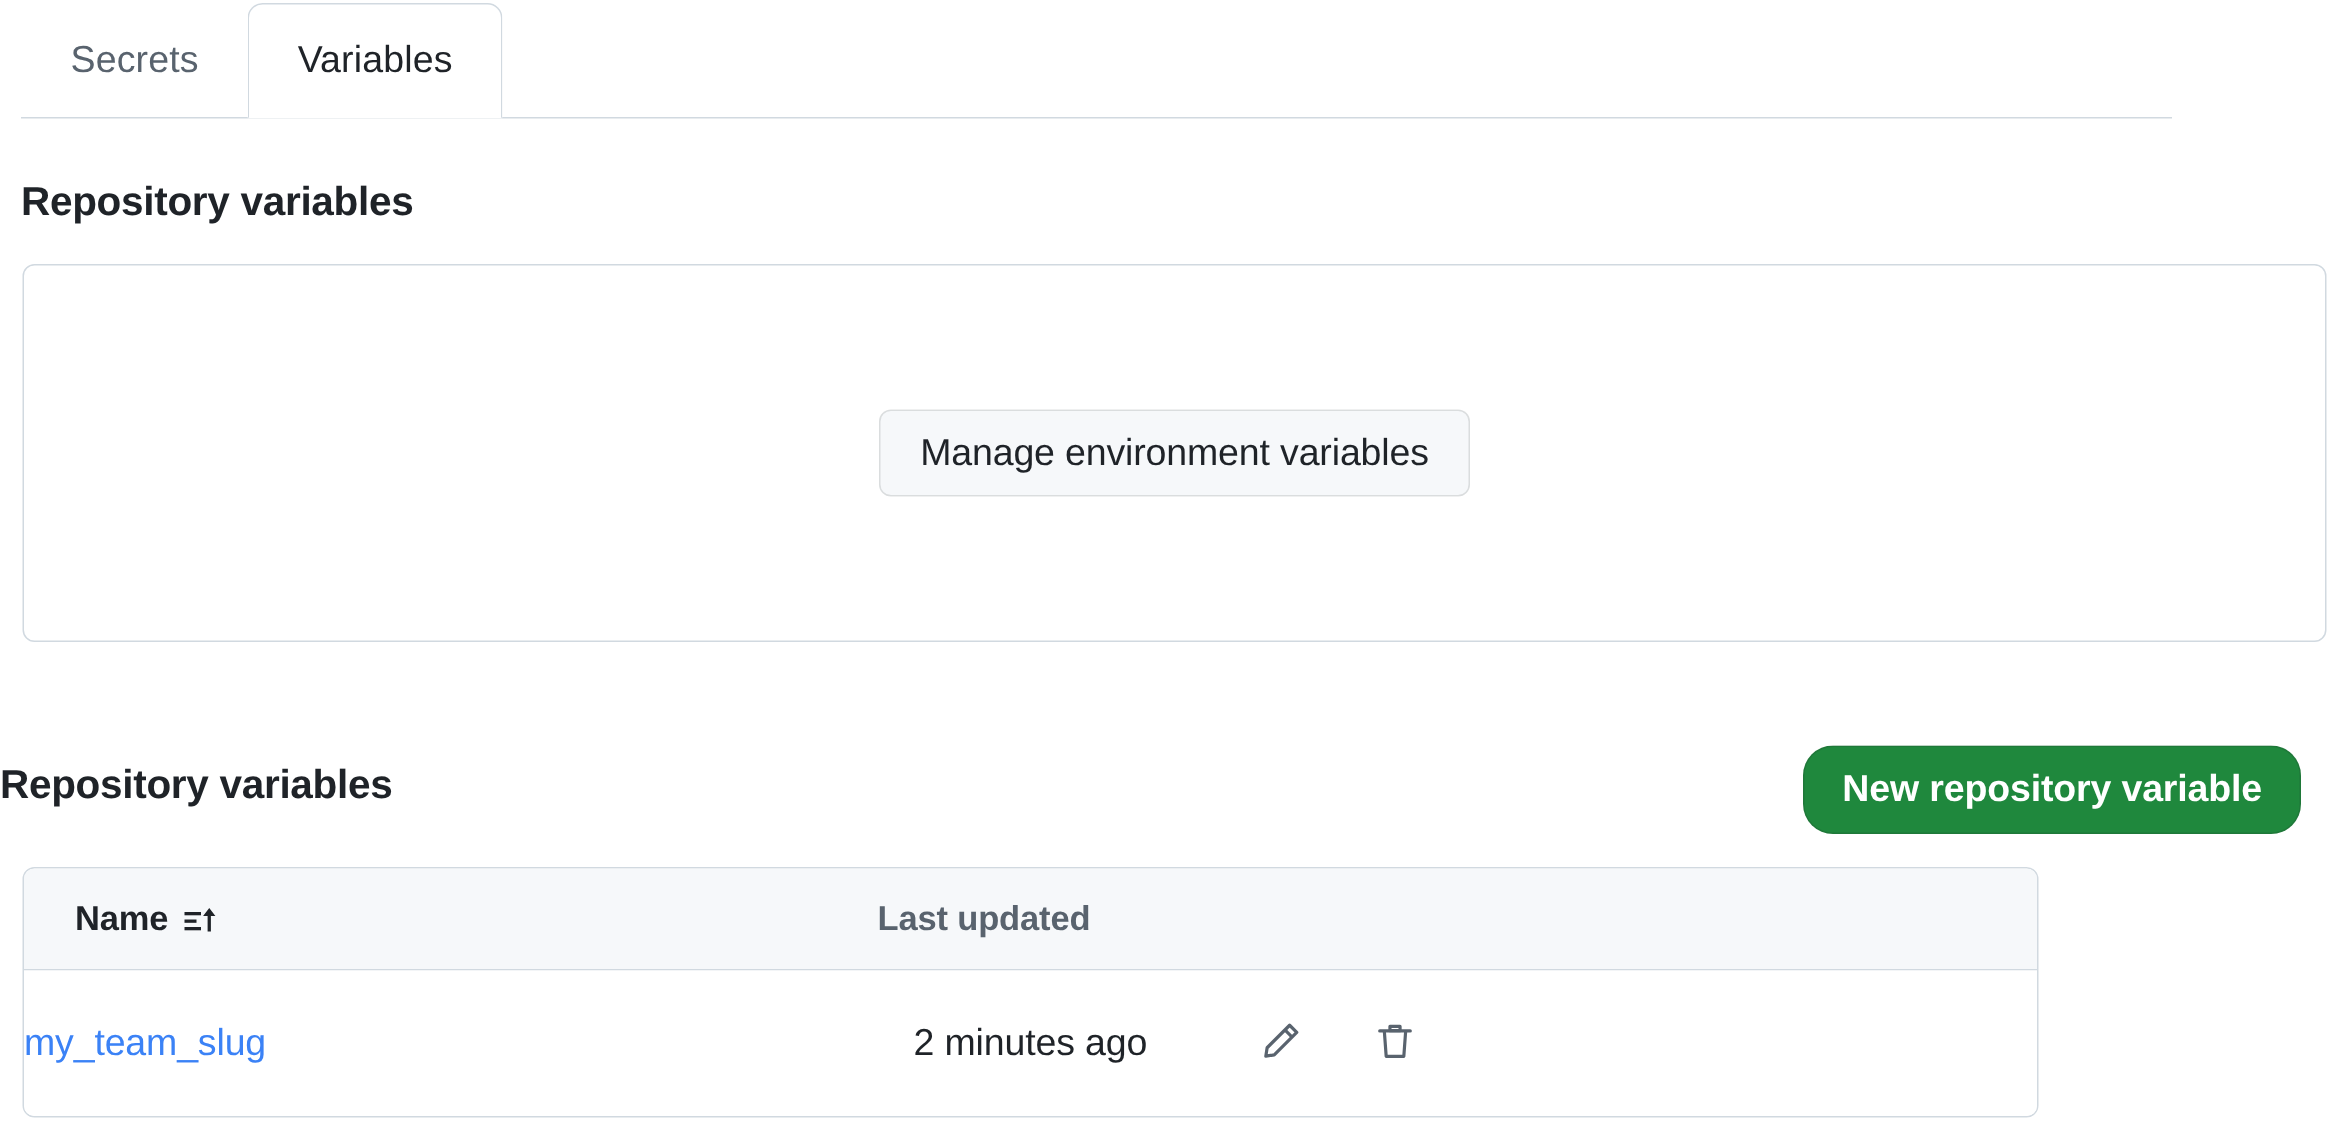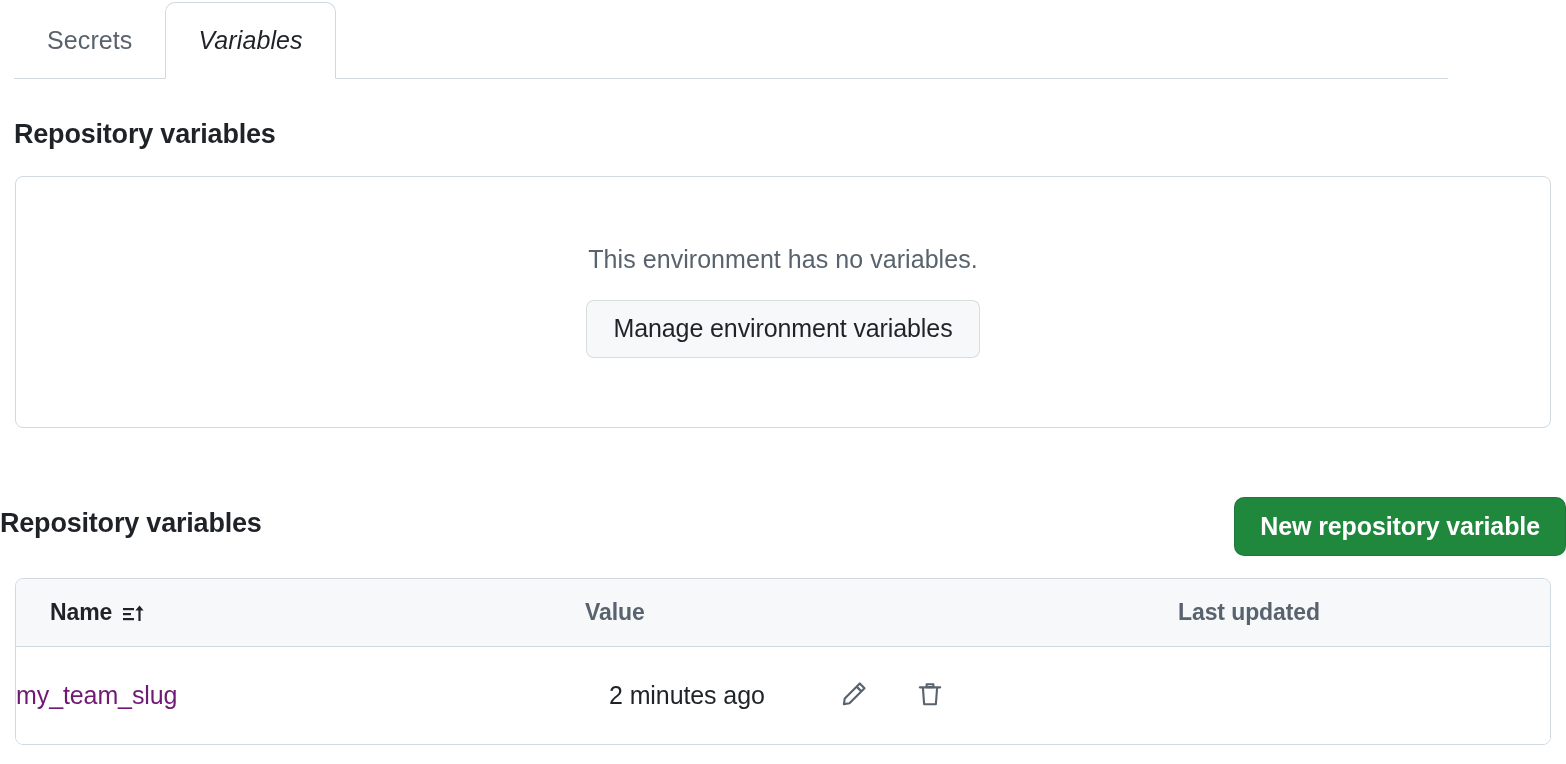--- a/index.html
+++ b/index.html
@@ -59,21 +59,20 @@
     cursor: pointer;
     white-space: nowrap;
     letter-spacing: 0.1px;
   }
   .tab.is-selected {
     color: #1f2328;
     background: #ffffff;
     border-color: #d1d9e0;
     border-bottom-color: #ffffff;
     z-index: 3;
-    font-style: italic;
   }
 
   
   .section-heading {
     position: absolute;
     font-size: 27px;
     font-weight: bold;
     color: #1f2328;
     letter-spacing: -0.2px;
     line-height: 1;
@@ -117,45 +116,45 @@
     border-radius: 8px;
     cursor: pointer;
     white-space: nowrap;
     letter-spacing: -0.1px;
     text-align: center;
   }
 
   
   .btn-primary {
     position: absolute;
-    right: 0;
+    right: 32px;
     top: 497px;
     height: 59px;
     display: inline-flex;
     align-items: center;
     justify-content: center;
     padding: 0 25px;
     font-size: 25px;
     font-family: "Liberation Sans", sans-serif;
     font-weight: bold;
     color: #ffffff;
     background: #1f883d;
     border: 1px solid rgba(31, 35, 40, 0.15);
-    border-radius: 10px;
+    border-radius: 20px;
     cursor: pointer;
     white-space: nowrap;
     letter-spacing: -0.1px;
   }
 
   
   .table-wrap {
     position: absolute;
     left: 15px;
     top: 578px;
-    width: 1536px;
+    width: 1344px;
     border: 1px solid #d1d9e0;
     border-radius: 8px;
     overflow: hidden;
     background: #ffffff;
   }
   .table-head {
     display: flex;
     align-items: center;
     height: 68px;
     background: #f6f8fa;
@@ -201,21 +200,21 @@
   .lock-icon { display: inline-flex; align-items: center; color: #1f2328; }
   .name-text {
     font-family: "Liberation Mono", monospace;
     font-size: 24px;
     color: #1f2328;
     line-height: 1;
     letter-spacing: 0.2px;
   }
   .value-text {
     font-size: 25px;
-    color: #701a75;
+    color: #3b82f6;
     line-height: 1;
     letter-spacing: -0.1px;
   }
   .updated-text {
     font-size: 25px;
     color: #1f2328;
     line-height: 1;
     letter-spacing: -0.1px;
   }
 
@@ -241,21 +240,20 @@
     <div class="tabnav-underline"></div>
     <div class="tabnav-tabs">
       <button class="tab">Secrets</button>
       <button class="tab is-selected">Variables</button>
     </div>
   </div>
 
   <h2 class="section-heading" id="env-heading">Repository variables</h2>
 
   <div class="blankslate">
-    <div class="blankslate-text">This environment has no variables.</div>
     <button class="btn-default">Manage environment variables</button>
   </div>
 
   <h2 class="section-heading" id="repo-heading">Repository variables</h2>
 
   <button class="btn-primary">New repository variable</button>
 
   <div class="table-wrap">
 
     <div class="table-head">
@@ -264,23 +262,20 @@
           <span class="th is-sorted">Name</span>
           <span class="sort-icon">
             <svg width="24" height="24" viewBox="0 0 24 24" aria-hidden="true">
               <rect x="2" y="7" width="11" height="2.2" fill="#1f2328"></rect>
               <rect x="2" y="12" width="8" height="2.2" fill="#1f2328"></rect>
               <rect x="2" y="17" width="11" height="2.2" fill="#1f2328"></rect>
               <path d="M18.5 4.4 L22.6 9.6 L19.6 9.6 L19.6 20 L17.4 20 L17.4 9.6 L14.4 9.6 Z" fill="#1f2328"></path>
             </svg>
           </span>
         </button>
-      </div>
-      <div class="col-value">
-        <span class="th">Value</span>
       </div>
       <div class="col-updated">
         <span class="th">Last updated</span>
       </div>
       <div class="col-actions"></div>
     </div>
 
     <div class="table-row">
       <div class="col-value">
         <span class="value-text">my_team_slug</span>

